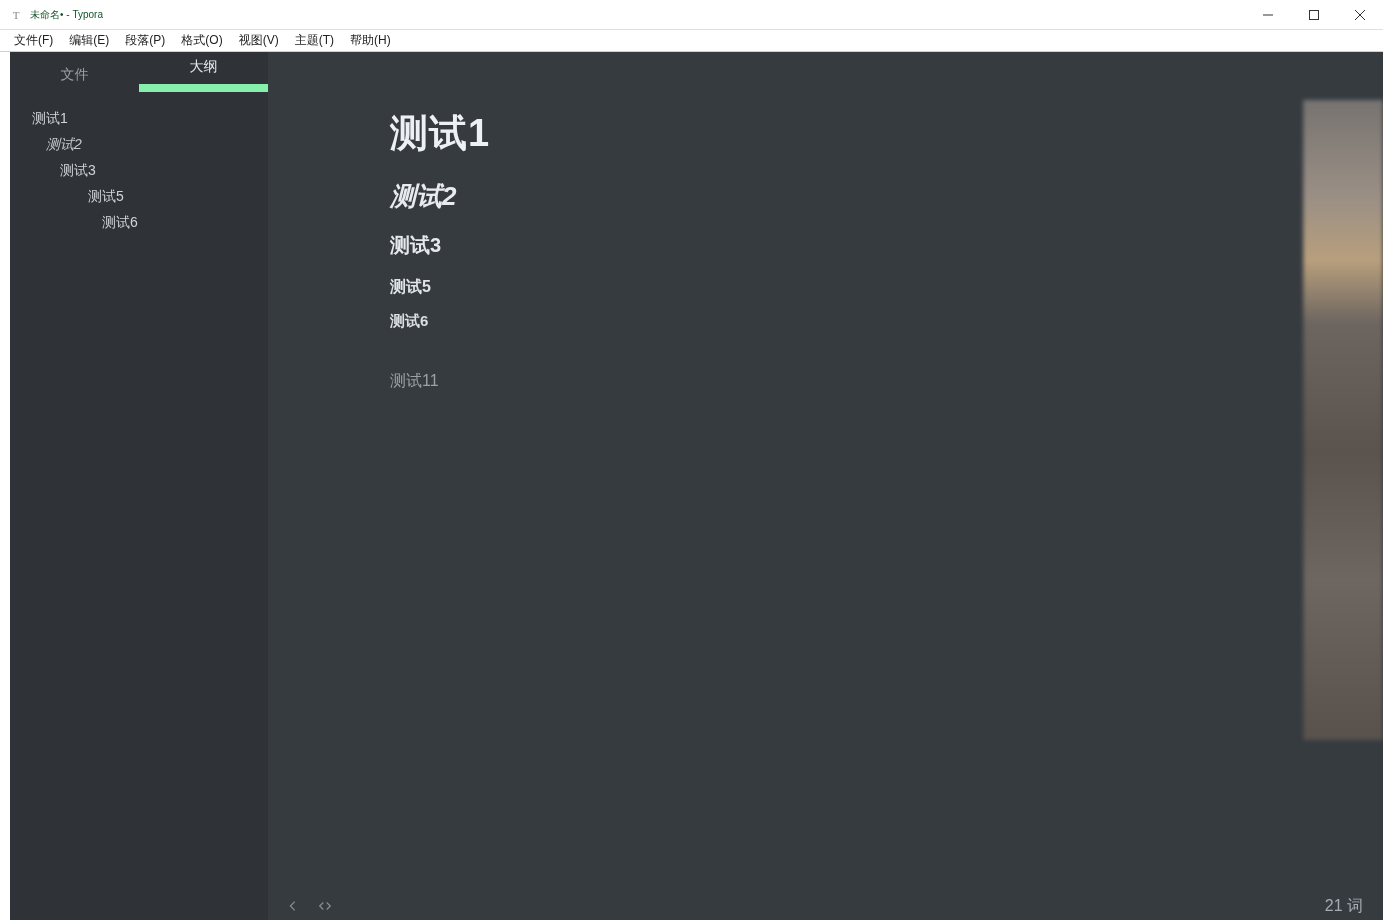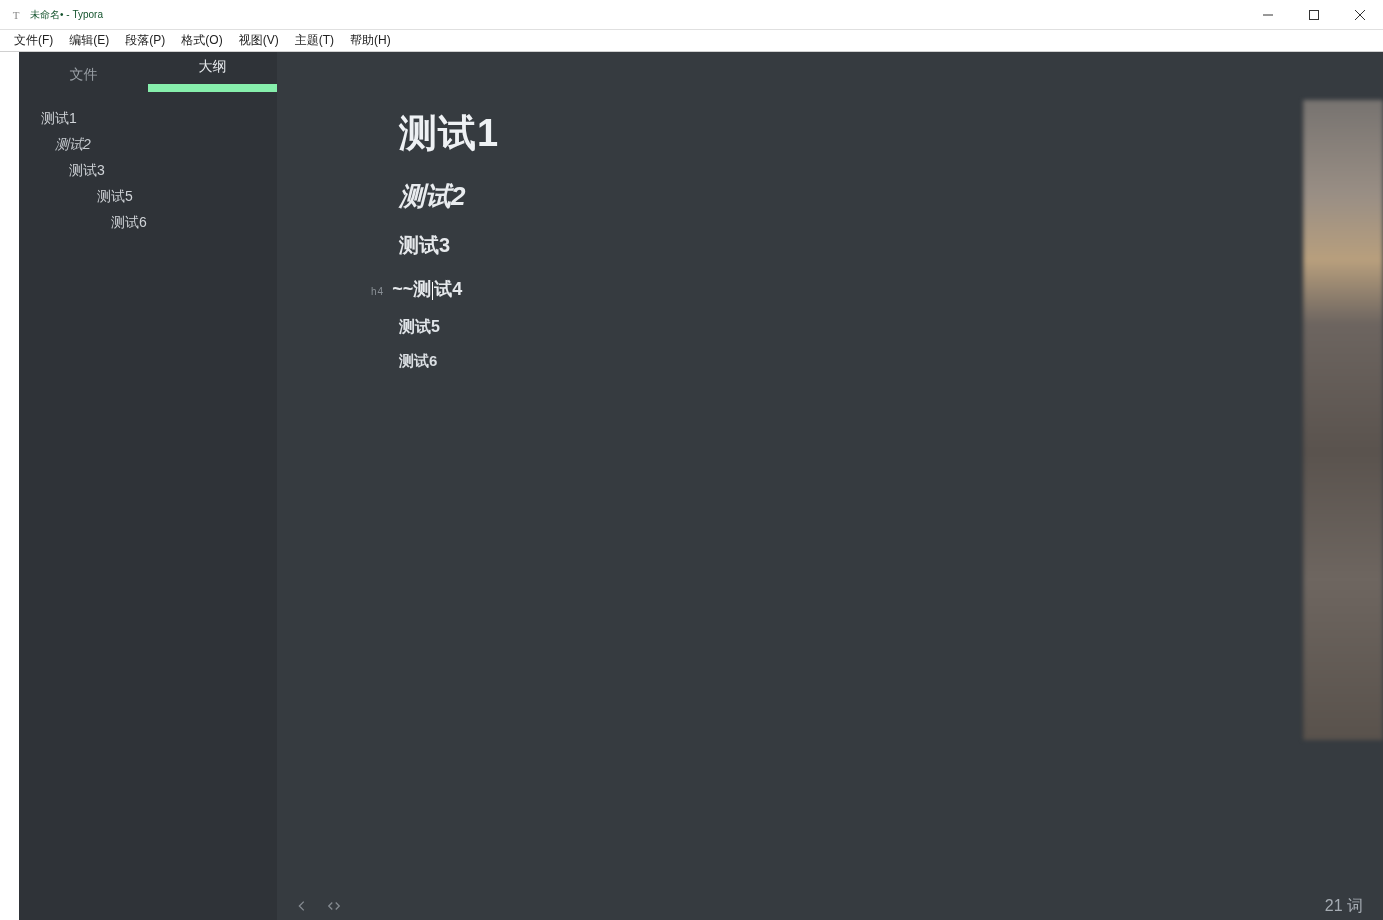--- a/index.html
+++ b/index.html
@@ -44,21 +44,20 @@
 }
 .menubar .menuitem { padding: 2px 8px; color: #222; cursor: default; }
 
 
 .app {
   display: flex;
   height: calc(920px - 30px - 22px);
   background: #eab308;
   color: #d8dde2;
   position: relative;
-  margin-left: 9px;
 }
 .leftstrip {
   width: 10px;
   background: #fff;
 }
 .sidebar {
   width: 258px;
   background: #2f3338;
   display: flex;
   flex-direction: column;
@@ -202,28 +201,23 @@
       <div class="outline-item l5">测试5</div>
       <div class="outline-item l6">测试6</div>
     </div>
   </div>
 
   <div class="editor-wrap">
     <div class="editor">
       <div class="h1">测试1</div>
       <div class="h2">测试2</div>
       <div class="h3">测试3</div>
-      <div class="h4-row">
-        <span class="h4-hint">h4</span>
-        <span class="h4">
-          <span>~~测</span><span class="cursor-caret"></span><span>试4</span>
-        </span>
-      </div>
       <div class="h5">测试5</div>
       <div class="h6">测试6</div>
+      <div class="para">测试11</div>
     </div>
 
     <div class="overlay-right"></div>
 
     <div class="statusbar">
       <div class="status-left">
         <span class="status-icon">
           <svg viewBox="0 0 16 16">
               <polyline points="10,3 5,8 10,13" fill="none" stroke="currentColor" stroke-width="1.5"></polyline>
             </svg>

